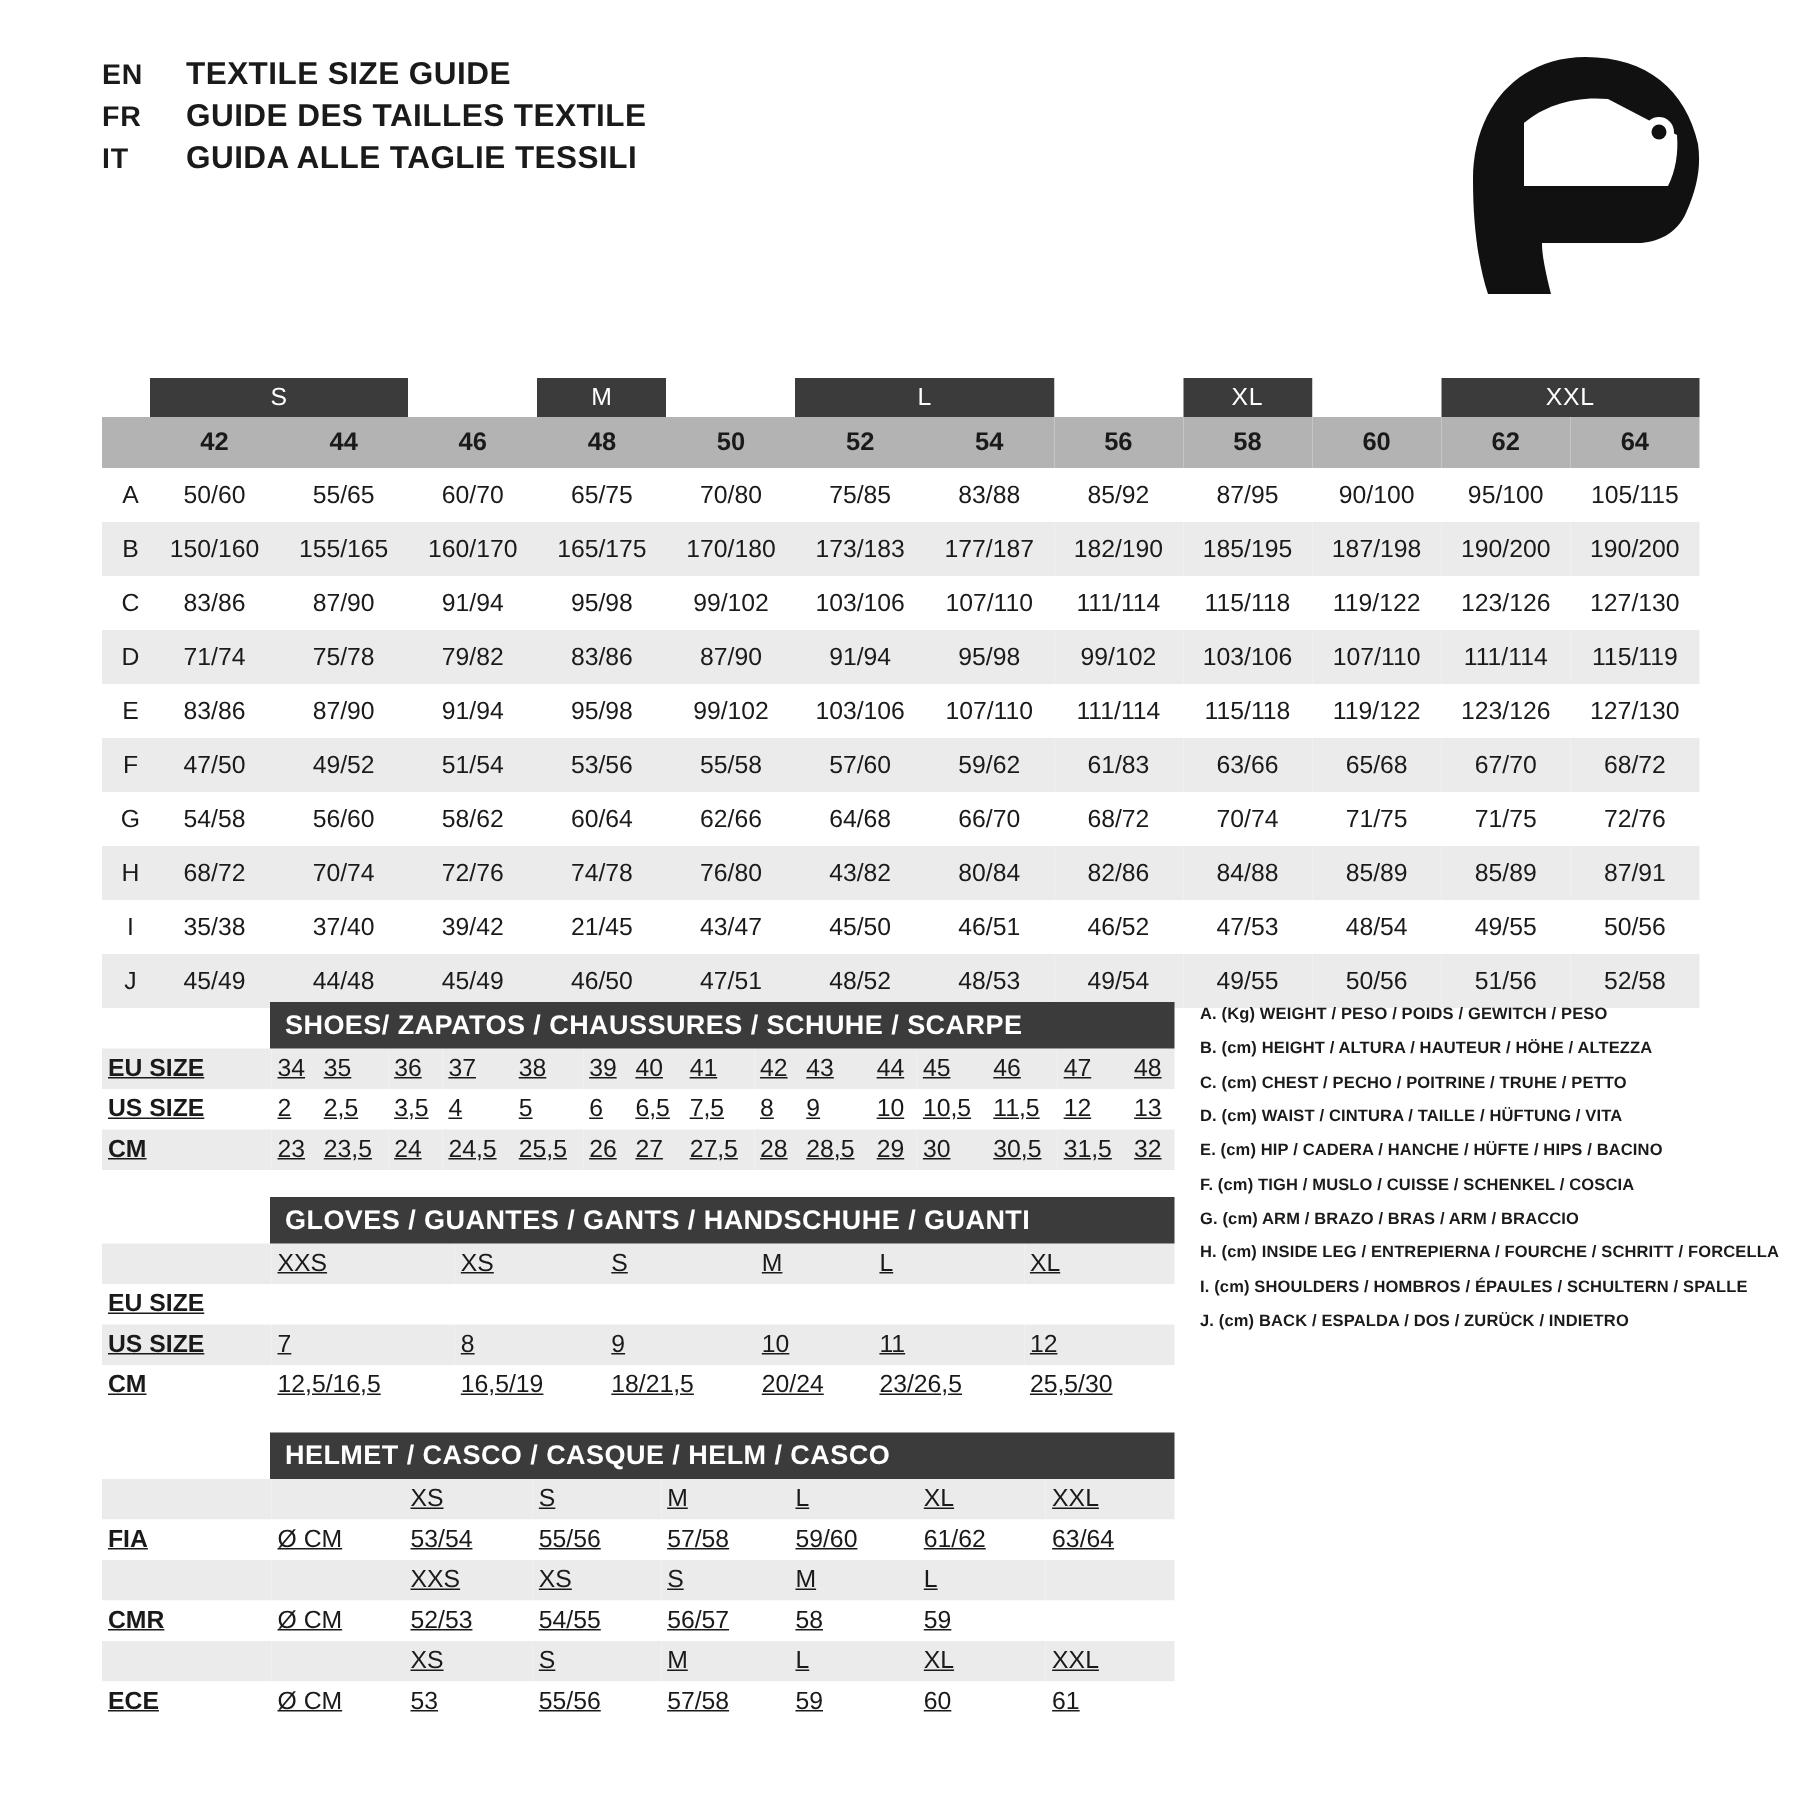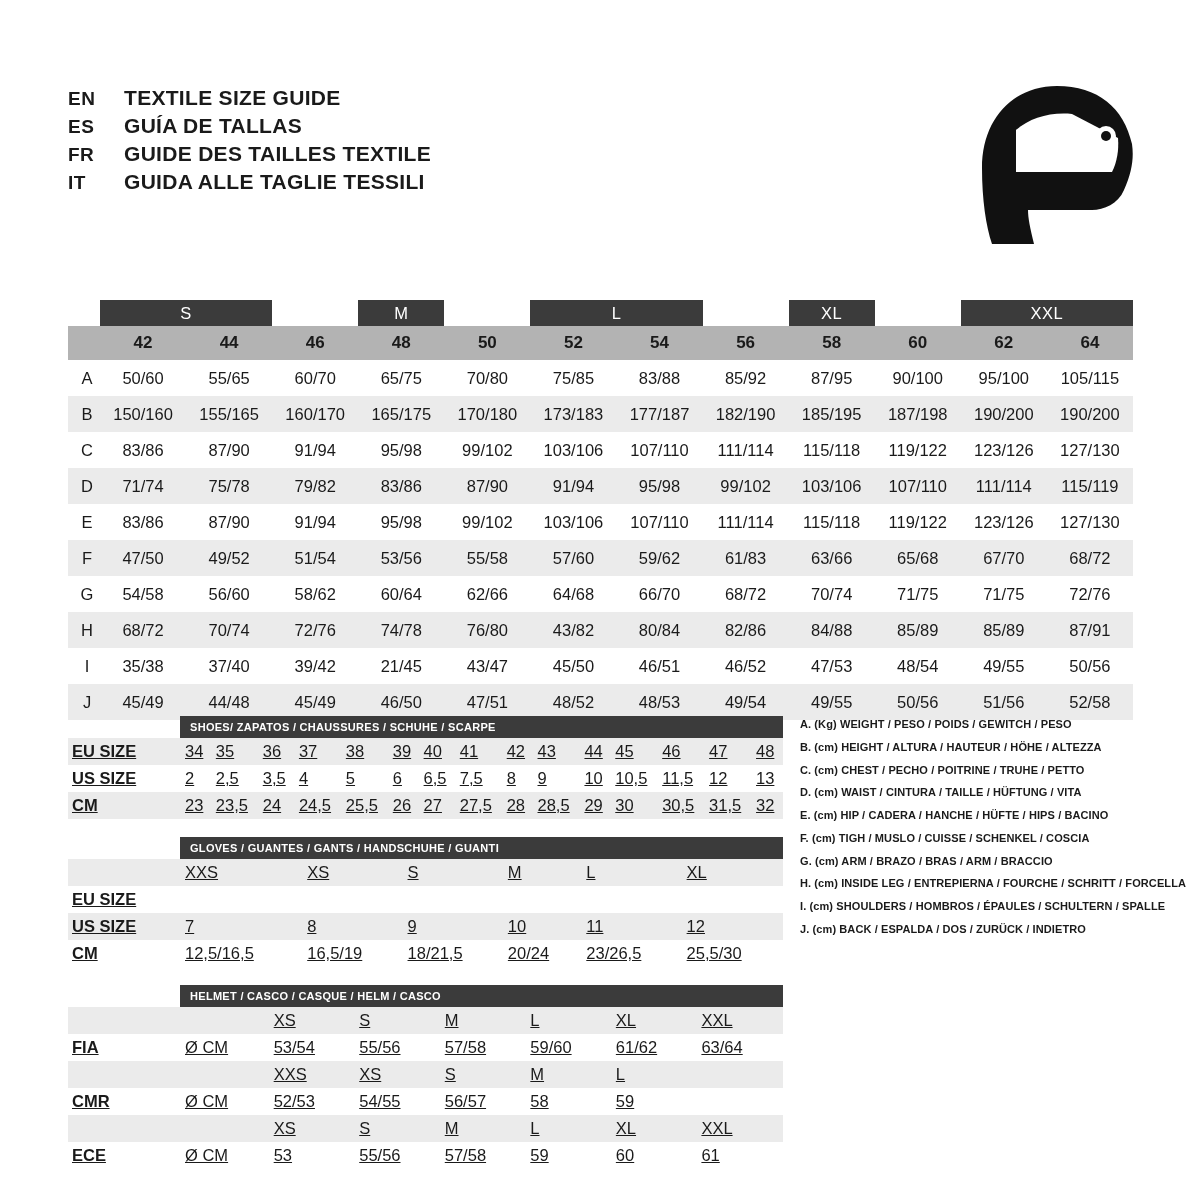--- a/index.html
+++ b/index.html
@@ -1,21 +1,21 @@
 <!DOCTYPE html>
 <html><head>
 <meta charset="utf-8">
 <style>
   html,body{margin:0;padding:0;}
   body{
     width:1200px;height:1200px;background:#fff;
     font-family:"Liberation Sans", sans-serif;
     color:#1a1a1a;position:relative;overflow:hidden;
   }
-  .page{position:absolute;inset:0;margin-top:48px;}
+  .page{position:absolute;inset:0;}
 
   
   .header{position:absolute;left:68px;top:38px;}
   .hdr-row{display:flex;align-items:baseline;margin-bottom:4px;}
   .hdr-lang{width:56px;font-size:19px;font-weight:bold;letter-spacing:.5px;}
   .hdr-txt{font-size:21px;font-weight:bold;letter-spacing:.3px;}
 
   .helmet{position:absolute;right:58px;top:30px;width:170px;height:180px;}
 
   
@@ -31,21 +31,21 @@
 
   .datarow td{height:30px;}
   .datarow.odd td{background:#ffffff;}
   .datarow.even td{background:#ebebeb;}
   .rowlabel{font-weight:bold;font-size:17px;width:26px;text-align:left;padding-left:6px !important;}
 
   
   .lower{position:absolute;left:68px;top:668px;width:1065px;}
   .sec{position:relative;}
   .sec-title{
-    background:#3b3b3b;color:#fff;font-weight:bold;font-size:11px;
+    background:#3b3b3b;color:#fff;font-weight:bold;font-size:18px;
     padding:5px 10px;letter-spacing:.3px;
   }
   .subtable{border-collapse:collapse;text-decoration:underline;}
   .subtable td{font-size:16.5px;padding:4px 4px;white-space:nowrap;}
   .rlab{font-weight:bold;font-size:16.5px;width:105px;text-align:left;padding-left:4px !important;}
   .band-odd{background:#ffffff;}
   .band-even{background:#ebebeb;}
 
   .leftcol{position:absolute;left:0;top:0;width:715px;}
   .blockgap{height:18px;}
@@ -56,24 +56,20 @@
 </style>
 </head>
 <body>
 
 <div class="page">
 
   <div class="header">
     <div class="hdr-row">
       <div class="hdr-lang">EN</div>
       <div class="hdr-txt">TEXTILE SIZE GUIDE</div>
-    </div>
-    <div class="hdr-row">
-      <div class="hdr-lang">ES</div>
-      <div class="hdr-txt">GUÍA DE TALLAS</div>
     </div>
     <div class="hdr-row">
       <div class="hdr-lang">FR</div>
       <div class="hdr-txt">GUIDE DES TAILLES TEXTILE</div>
     </div>
     <div class="hdr-row">
       <div class="hdr-lang">IT</div>
       <div class="hdr-txt">GUIDA ALLE TAGLIE TESSILI</div>
     </div>
   </div>

